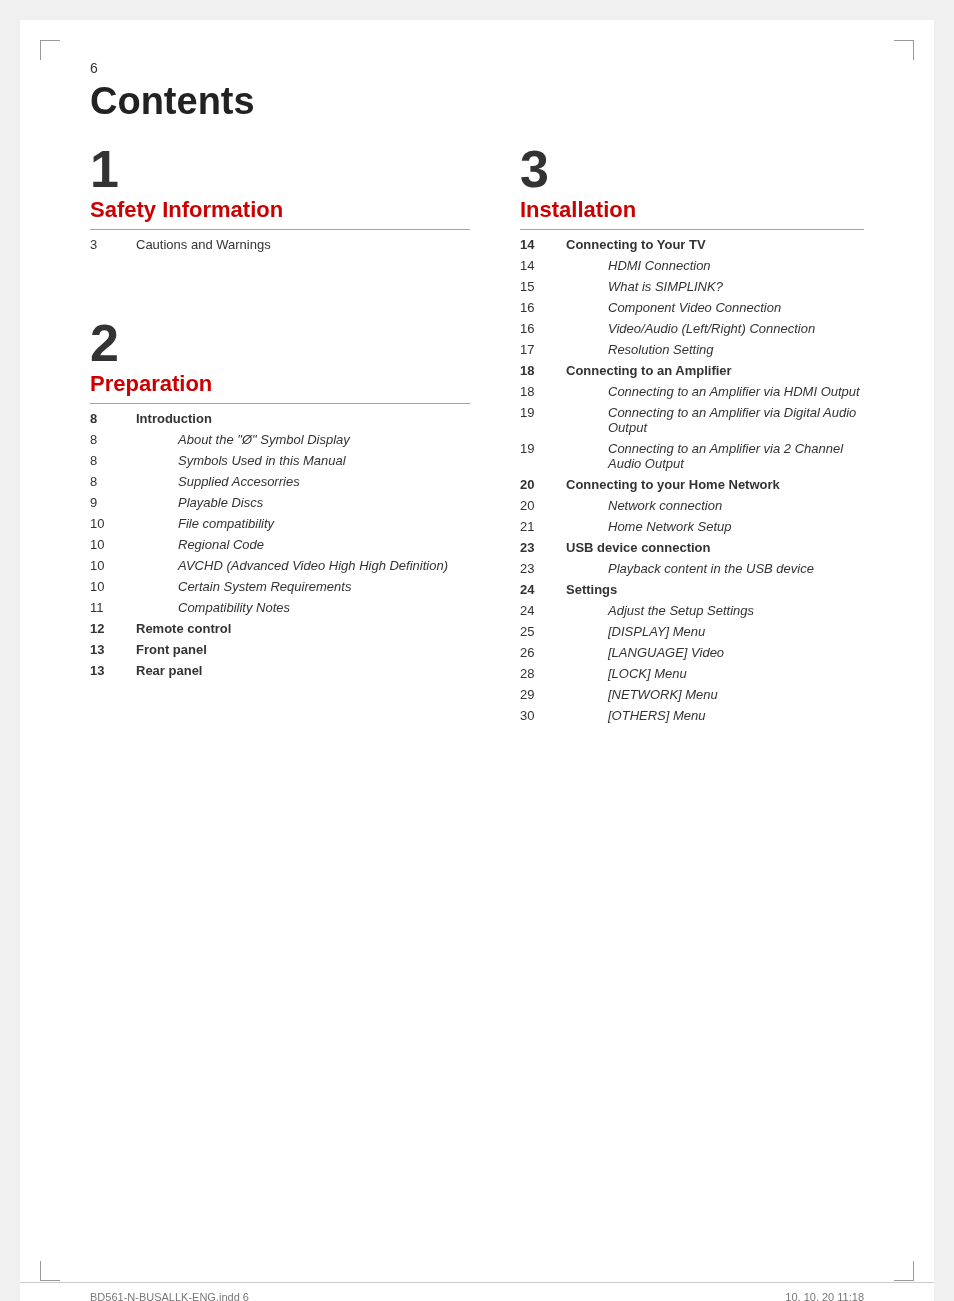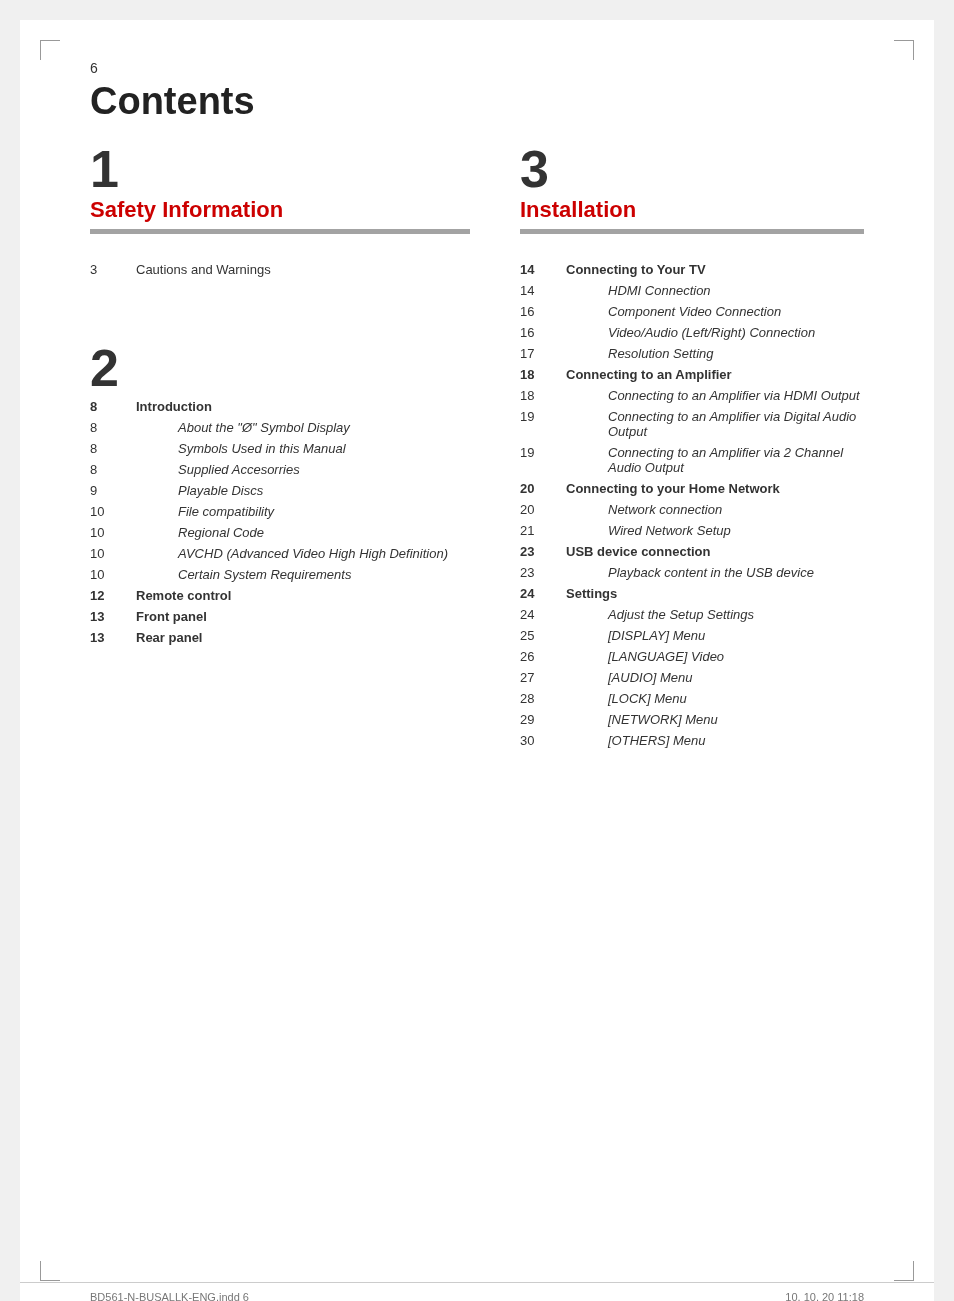--- a/index.html
+++ b/index.html
@@ -66,23 +66,23 @@
       font-weight: bold;
       color: #333;
       line-height: 1;
       margin-bottom: 2px;
     }
 
     .section-title {
       font-size: 22px;
       font-weight: bold;
       color: #cc0000;
-      border-bottom: 5px solid #a3a3a3;
+      border-bottom: 1px solid #a3a3a3;
       padding-bottom: 6px;
-      margin-bottom: 25px;
+      margin-bottom: 4px;
     }
 
     .toc-table {
       width: 100%;
       border-collapse: collapse;
     }
 
     .toc-table tr td {
       padding: 3px 0;
       font-size: 13px;
@@ -164,20 +164,21 @@
                 <td class="label">Cautions and Warnings</td>
               </tr>
             </tbody>
         </table>
       </div>
 
       <div class="spacer"></div>
 
       <div class="section-block">
         <div class="section-number">2</div>
+        <div class="section-title">Preparation</div>
         <table class="toc-table">
           <tbody id="section2-body">
               <tr>
                 <td class="num bold">8</td>
                 <td class="label bold">Introduction</td>
               </tr>
               <tr>
                 <td class="num">8</td>
                 <td class="label indent">About the "Ø" Symbol Display</td>
               </tr>
@@ -201,20 +202,24 @@
                 <td class="num">10</td>
                 <td class="label indent">Regional Code</td>
               </tr>
               <tr>
                 <td class="num">10</td>
                 <td class="label indent">AVCHD (Advanced Video High High Definition)</td>
               </tr>
               <tr>
                 <td class="num">10</td>
                 <td class="label indent">Certain System Requirements</td>
+              </tr>
+              <tr>
+                <td class="num">11</td>
+                <td class="label indent">Compatibility Notes</td>
               </tr>
               <tr>
                 <td class="num bold">12</td>
                 <td class="label bold">Remote control</td>
               </tr>
               <tr>
                 <td class="num bold">13</td>
                 <td class="label bold">Front panel</td>
               </tr>
               <tr>
@@ -235,20 +240,24 @@
           <tbody id="section3-body">
               <tr>
                 <td class="num bold">14</td>
                 <td class="label bold">Connecting to Your TV</td>
               </tr>
               <tr>
                 <td class="num">14</td>
                 <td class="label indent">HDMI Connection</td>
               </tr>
               <tr>
+                <td class="num">15</td>
+                <td class="label indent">What is SIMPLINK?</td>
+              </tr>
+              <tr>
                 <td class="num">16</td>
                 <td class="label indent">Component Video Connection</td>
               </tr>
               <tr>
                 <td class="num">16</td>
                 <td class="label indent">Video/Audio (Left/Right) Connection</td>
               </tr>
               <tr>
                 <td class="num">17</td>
                 <td class="label indent">Resolution Setting</td>
@@ -272,21 +281,21 @@
               <tr>
                 <td class="num bold">20</td>
                 <td class="label bold">Connecting to your Home Network</td>
               </tr>
               <tr>
                 <td class="num">20</td>
                 <td class="label indent">Network connection</td>
               </tr>
               <tr>
                 <td class="num">21</td>
-                <td class="label indent">Wired Network Setup</td>
+                <td class="label indent">Home Network Setup</td>
               </tr>
               <tr>
                 <td class="num bold">23</td>
                 <td class="label bold">USB device connection</td>
               </tr>
               <tr>
                 <td class="num">23</td>
                 <td class="label indent">Playback content in the USB device</td>
               </tr>
               <tr>
@@ -297,24 +306,20 @@
                 <td class="num">24</td>
                 <td class="label indent">Adjust the Setup Settings</td>
               </tr>
               <tr>
                 <td class="num">25</td>
                 <td class="label indent">[DISPLAY] Menu</td>
               </tr>
               <tr>
                 <td class="num">26</td>
                 <td class="label indent">[LANGUAGE] Video</td>
-              </tr>
-              <tr>
-                <td class="num">27</td>
-                <td class="label indent">[AUDIO] Menu</td>
               </tr>
               <tr>
                 <td class="num">28</td>
                 <td class="label indent">[LOCK] Menu</td>
               </tr>
               <tr>
                 <td class="num">29</td>
                 <td class="label indent">[NETWORK] Menu</td>
               </tr>
               <tr>

